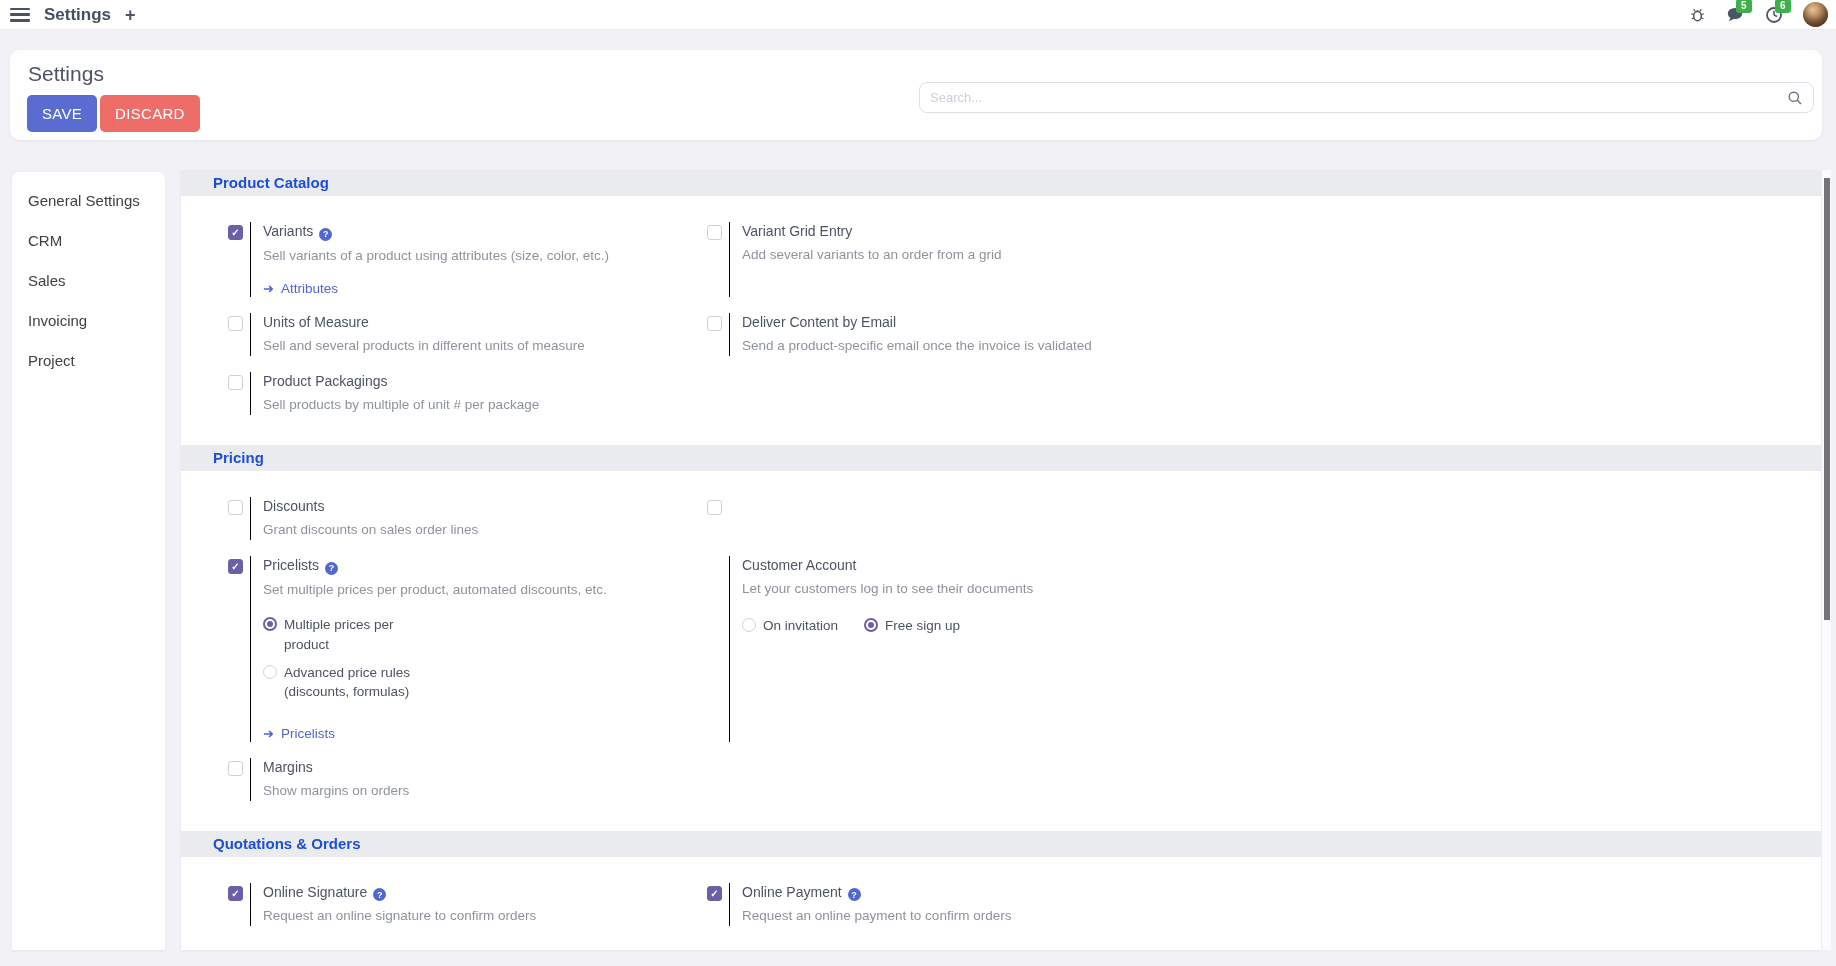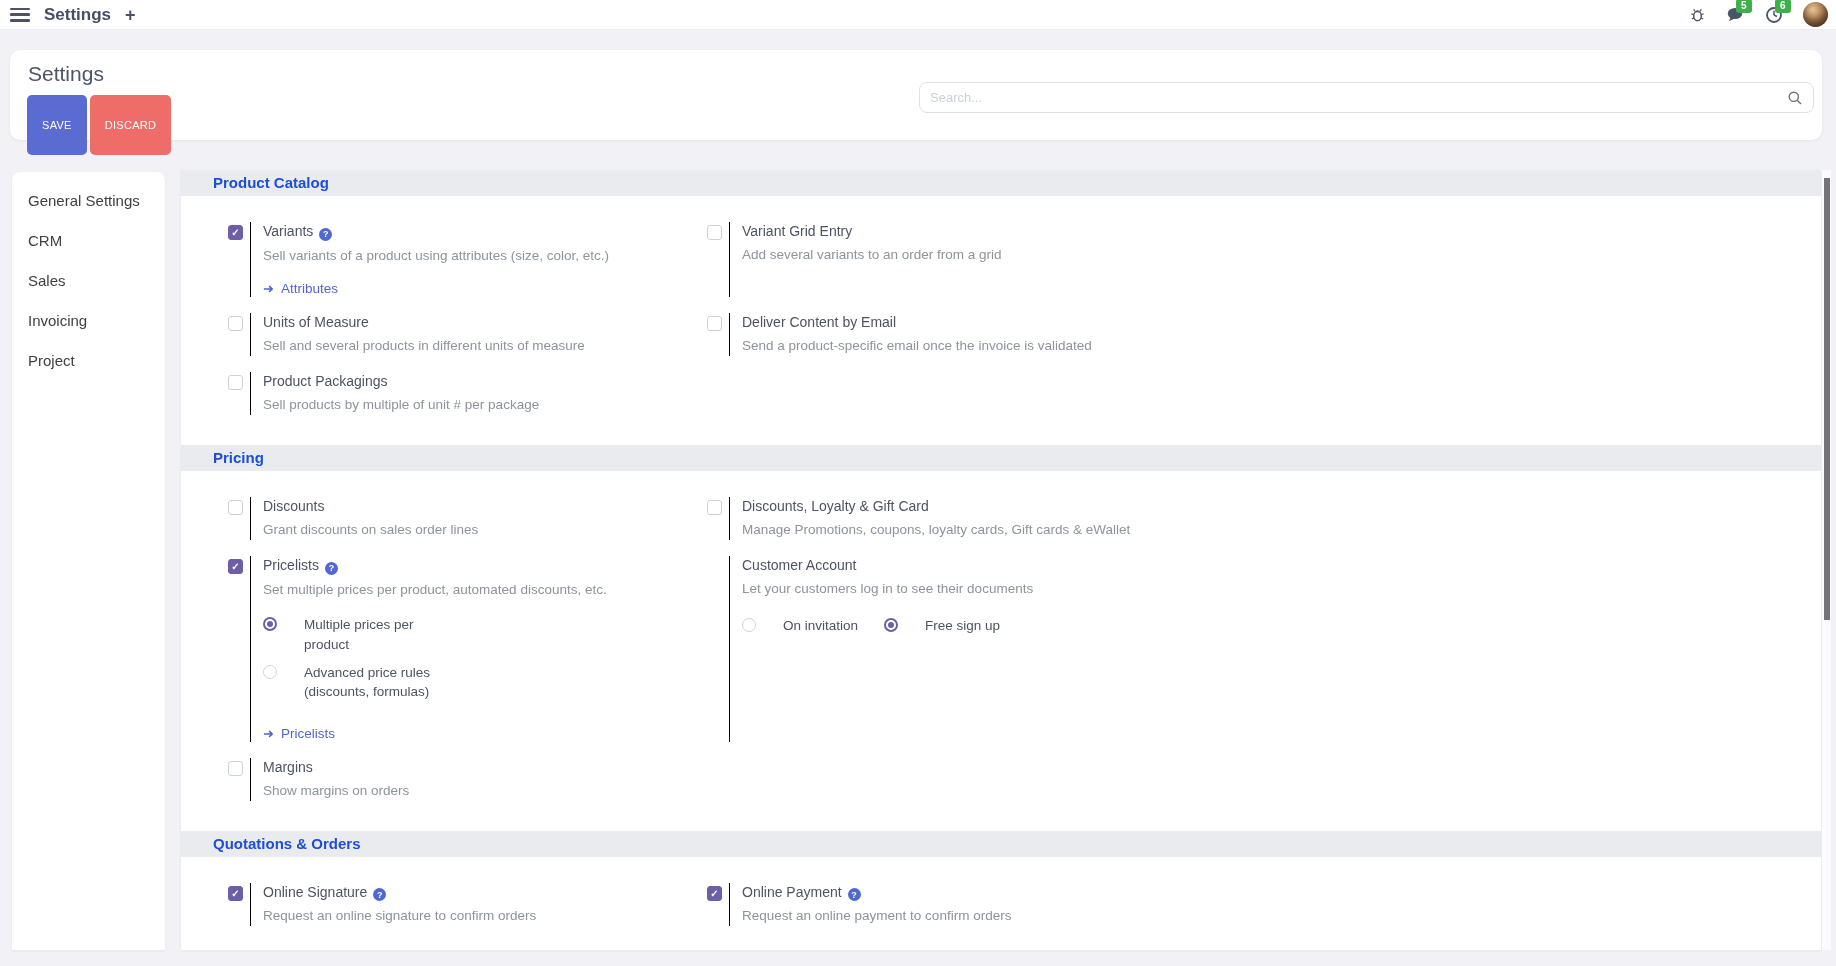--- a/index.html
+++ b/index.html
@@ -21,21 +21,21 @@
     font-size:10px; font-weight:700; padding:1px 5px; border-radius:3px; line-height:12px; }
   .avatar { width:25px; height:25px; border-radius:50%;
     background:radial-gradient(circle at 38% 32%, #e8c49a 0%, #c79b6e 28%, #8a5f3e 62%, #53382a 100%);
     box-shadow:inset 0 -6px 8px rgba(40,25,10,.45); }
 
   
   .control-panel { position:absolute; left:10px; top:50px; width:1812px; height:90px;
     background:#fff; border-radius:10px; box-shadow:0 1px 3px rgba(40,40,90,.07); }
   .cp-title { position:absolute; left:18px; top:12px; font-size:21px; color:#4c5565; }
   .cp-buttons { position:absolute; left:17px; top:45px; display:flex; gap:3px; }
-  .btn { border:none; color:#fff; font-size:11px; letter-spacing:.3px; padding:24px 15px;
+  .btn { border:none; color:#fff; font-size:15px; letter-spacing:.3px; padding:10px 15px;
     border-radius:5px; cursor:pointer; font-family:inherit; }
   .btn.save { background:#5a6bd1; }
   .btn.discard { background:#ee6d68; }
   .searchbox { position:absolute; right:8px; top:8px; width:895px; height:31px;
     border:1px solid #dde1e7; border-radius:8px; background:#fff;
     display:flex; align-items:center; padding:0 10px;margin-top:24px; }
   .searchbox input { flex:1; border:none; outline:none; font-size:13px; color:#4c5362;
     font-family:inherit; background:transparent; }
   .searchbox input::placeholder { color:#cbd0d8; }
 
@@ -56,21 +56,21 @@
   .cb { width:15px; height:15px; border:1px solid #cdd2d9; border-radius:3px; background:#fff;
     display:flex; align-items:center; justify-content:center; cursor:pointer; }
   .cb.checked { background:#6c5fa7; border-color:#6c5fa7; color:#fff; font-size:10px; font-weight:700; }
   .sbody { border-left:1px solid #000000; padding-left:12px; flex:1; max-width:402px; min-height:42px; }
   .lbl { font-size:14px; color:#4c5362; }
   .help { display:inline-flex; align-items:center; justify-content:center; width:13px; height:13px;
     border-radius:50%; background:#5068cf; color:#fff; font-size:9px; font-weight:700;
     margin-left:6px; vertical-align:-1px; cursor:pointer; }
   .desc { font-size:13.5px; color:#8d939d; margin-top:6px; line-height:1.4; }
   .radios.stack { margin-top:16px; }
-  .radio-row { display:flex; gap:27px; margin-bottom:8px; font-size:13.5px; color:#4c5362; line-height:1.45; cursor:pointer; }
+  .radio-row { display:flex; gap:7px; margin-bottom:8px; font-size:13.5px; color:#4c5362; line-height:1.45; cursor:pointer; }
   .radios.stack .radio-lbl { max-width:142px; }
   .radios.inline { display:flex; gap:26px; margin-top:17px; }
   .rb { width:14px; height:14px; border-radius:50%; border:1.5px solid #cfd3d9; background:#fff;
     flex:none; position:relative; margin-top:2px; }
   .rb.sel { border:2px solid #6c5fa7; }
   .rb.sel::after { content:''; position:absolute; inset:2px; border-radius:50%; background:#6c5fa7; }
   .slink { display:inline-flex; align-items:center; gap:7px; color:#5066cc;
     font-size:13.5px; margin-top:16px; cursor:pointer; }
   .slink .arr { font-size:13px; }
 
@@ -208,24 +208,20 @@
           </div>
           <div class="sbody">
             <div><span class="lbl">Discounts</span></div>
             <div class="desc">Grant discounts on sales order lines</div>
           </div>
         </div>
         <div class="setting">
           <div class="cbcol">
             <span class="cb"></span>
           </div>
-          <div class="sbody">
-            <div><span class="lbl">Discounts, Loyalty &amp; Gift Card</span></div>
-            <div class="desc">Manage Promotions, coupons, loyalty cards, Gift cards &amp; eWallet</div>
-          </div>
         </div>
         <div class="setting">
           <div class="cbcol">
             <span class="cb checked">✓</span>
           </div>
           <div class="sbody"><div><span class="lbl">Pricelists</span><span class="help">?</span></div><div class="desc">Set multiple prices per product, automated discounts, etc.</div><div class="radios stack">
               <label class="radio-row">
                 <span class="rb sel"></span>
                 <span class="radio-lbl">Multiple prices per product</span>
               </label>

